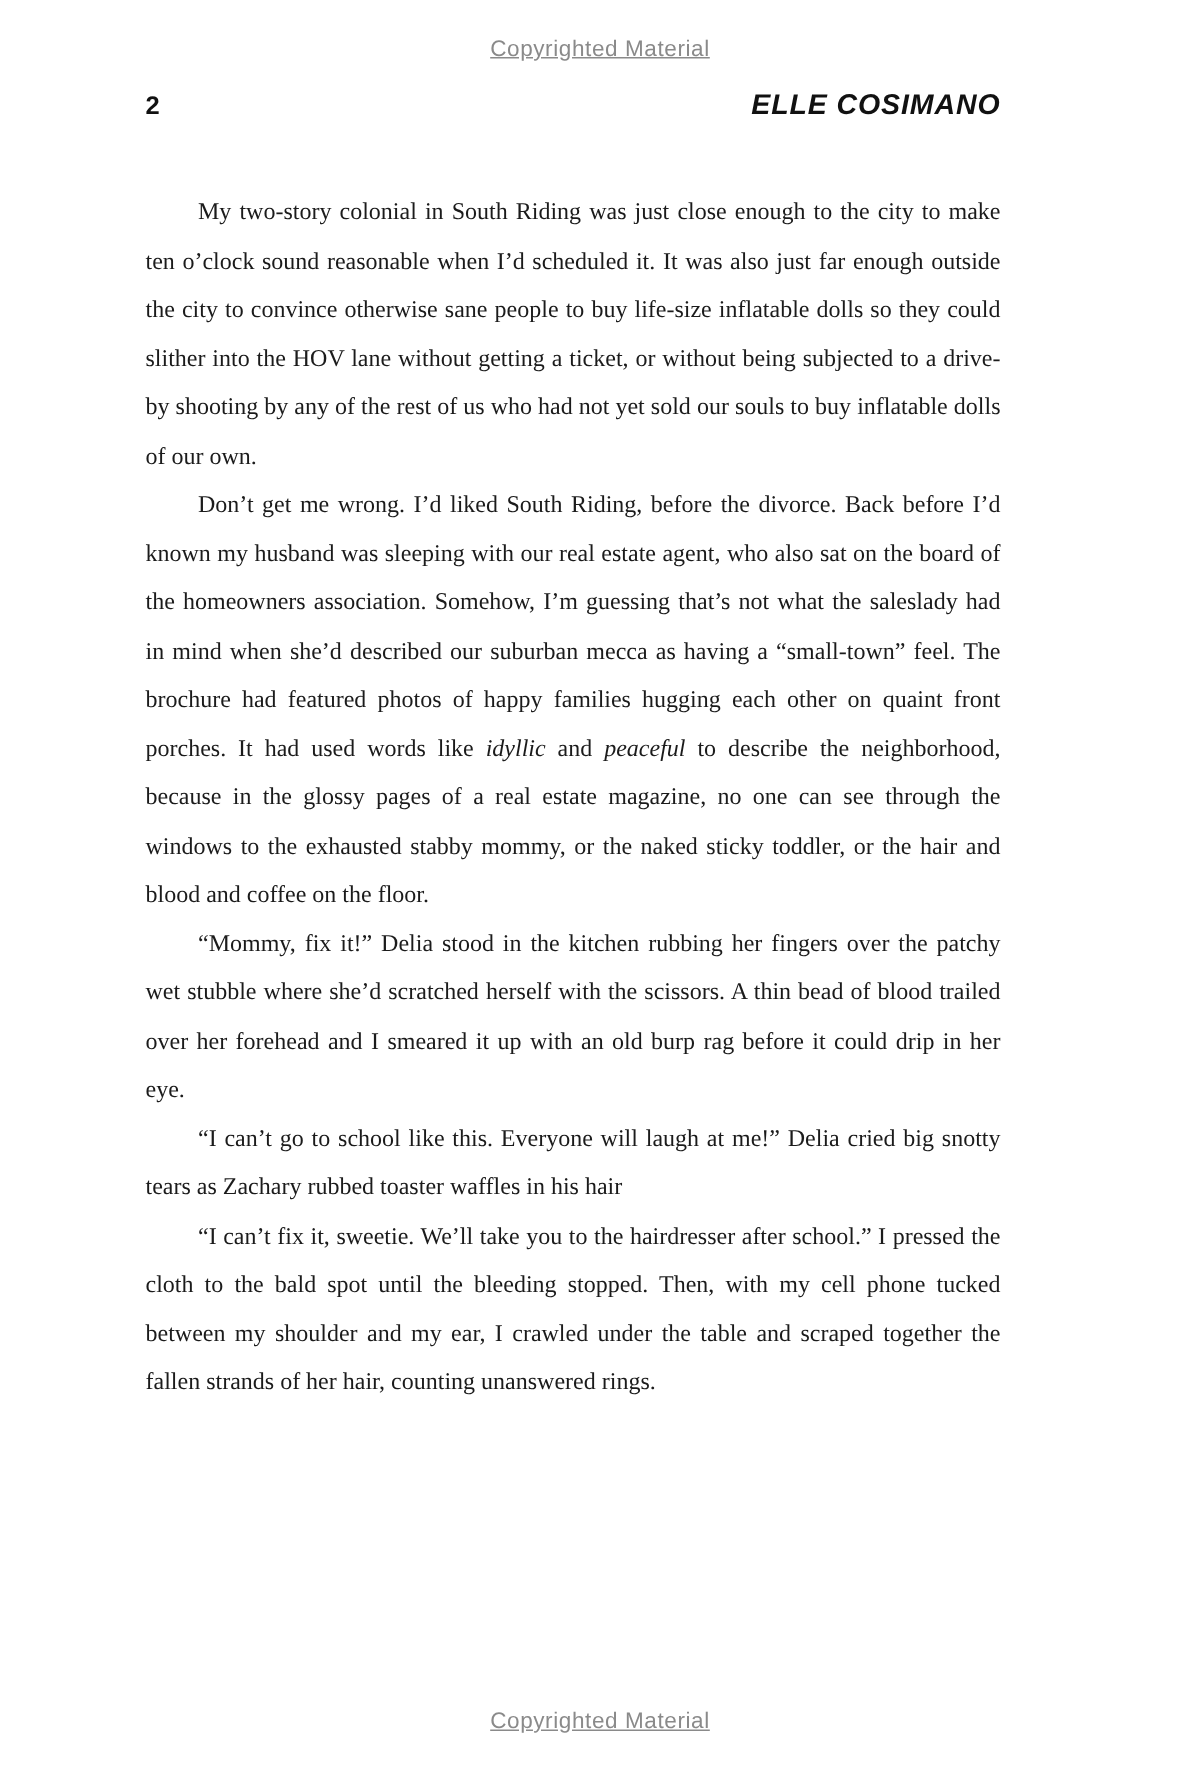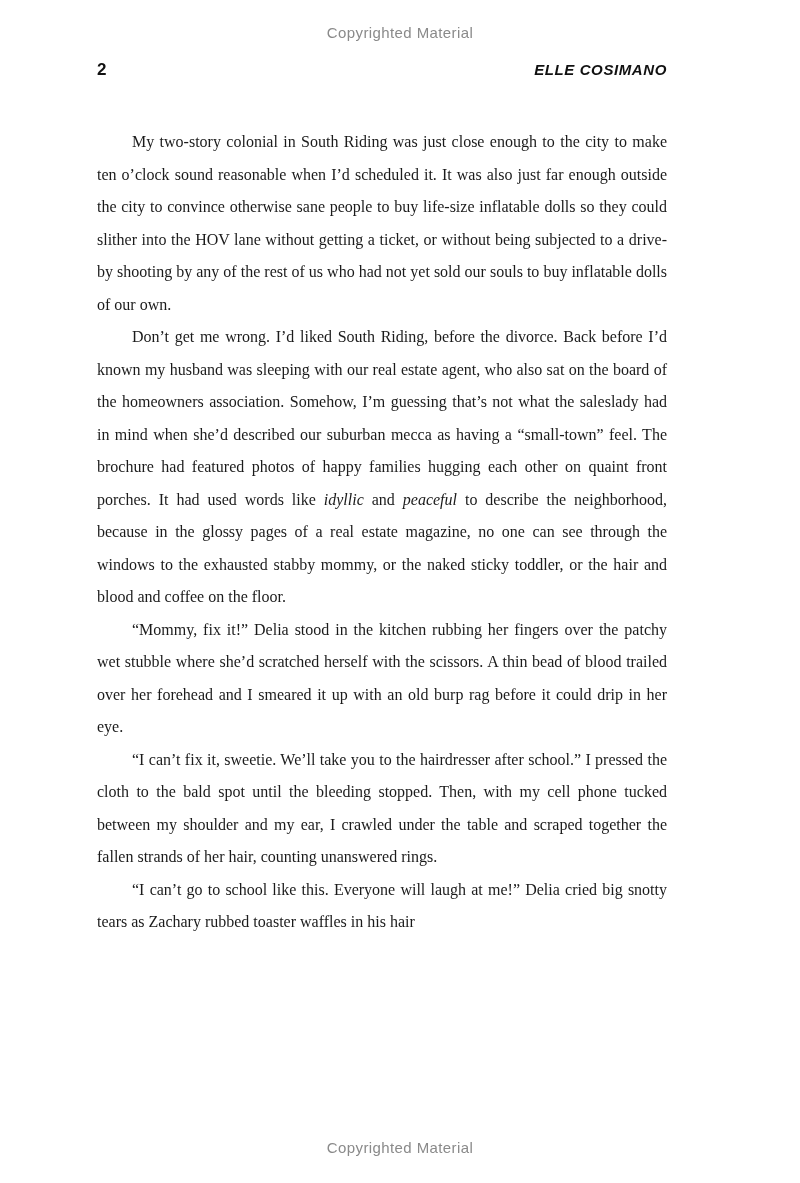--- a/index.html
+++ b/index.html
@@ -14,38 +14,39 @@
   }
   .watermark {
     position: absolute;
     left: 0;
     width: 100%;
     text-align: center;
     font-family: "Liberation Sans", sans-serif;
     font-size: 15px;
     color: #8a8a8a;
     letter-spacing: 0.4px;
+    text-decoration: underline;
   }
   .watermark.top { top: 24px; }
   .watermark.bottom { top: 1139px; }
   .running-header {
     position: absolute;
     top: 60px;
     left: 97px;
     width: 570px;
     display: flex;
     justify-content: space-between;
     align-items: baseline;
     font-family: "Liberation Sans", sans-serif;
     font-weight: 700;
     color: #111111;
   }
   .folio { font-size: 17px; }
   .author {
-    font-size: 15px;
+    font-size: 19px;
     font-style: italic;
     letter-spacing: 0.6px;
   }
   .body-text {
     position: absolute;
     top: 126px;
     left: 97px;
     width: 570px;
     font-size: 16px;
     line-height: 32.5px;
@@ -62,18 +63,18 @@
 
   <div class="running-header">
     <span class="folio">2</span>
     <span class="author">ELLE COSIMANO</span>
   </div>
 
   <div class="body-text">
     <p class="para">My two-story colonial in South Riding was just close enough to the city to make ten o’clock sound reasonable when I’d scheduled it. It was also just far enough outside the city to convince otherwise sane people to buy life-size inflatable dolls so they could slither into the HOV lane without getting a ticket, or without being subjected to a drive-by shooting by any of the rest of us who had not yet sold our souls to buy inflatable dolls of our own.</p>
     <p class="para"><span>Don’t get me wrong. I’d liked South Riding, before the divorce. Back before I’d known my husband was sleeping with our real estate agent, who also sat on the board of the homeowners association. Somehow, I’m guessing that’s not what the saleslady had in mind when she’d described our suburban mecca as having a “small-town” feel. The brochure had featured photos of happy families hugging each other on quaint front porches. It had used words like </span><em>idyllic</em><span> and </span><em>peaceful</em><span> to describe the neighborhood, because in the glossy pages of a real estate magazine, no one can see through the windows to the exhausted stabby mommy, or the naked sticky toddler, or the hair and blood and coffee on the floor.</span></p>
     <p class="para">“Mommy, fix it!” Delia stood in the kitchen rubbing her fingers over the patchy wet stubble where she’d scratched herself with the scissors. A thin bead of blood trailed over her forehead and I smeared it up with an old burp rag before it could drip in her eye.</p>
+    <p class="para">“I can’t go to school like this. Everyone will laugh at me!” Delia cried big snotty tears as Zachary rubbed toaster waffles in his hair</p>
     <p class="para">“I can’t fix it, sweetie. We’ll take you to the hairdresser after school.” I pressed the cloth to the bald spot until the bleeding stopped. Then, with my cell phone tucked between my shoulder and my ear, I crawled under the table and scraped together the fallen strands of her hair, counting unanswered rings.</p>
-    <p class="para">“I can’t go to school like this. Everyone will laugh at me!” Delia cried big snotty tears as Zachary rubbed toaster waffles in his hair</p>
   </div>
 
   <div class="watermark bottom">Copyrighted Material</div>
 </div>
 
 </body></html>

